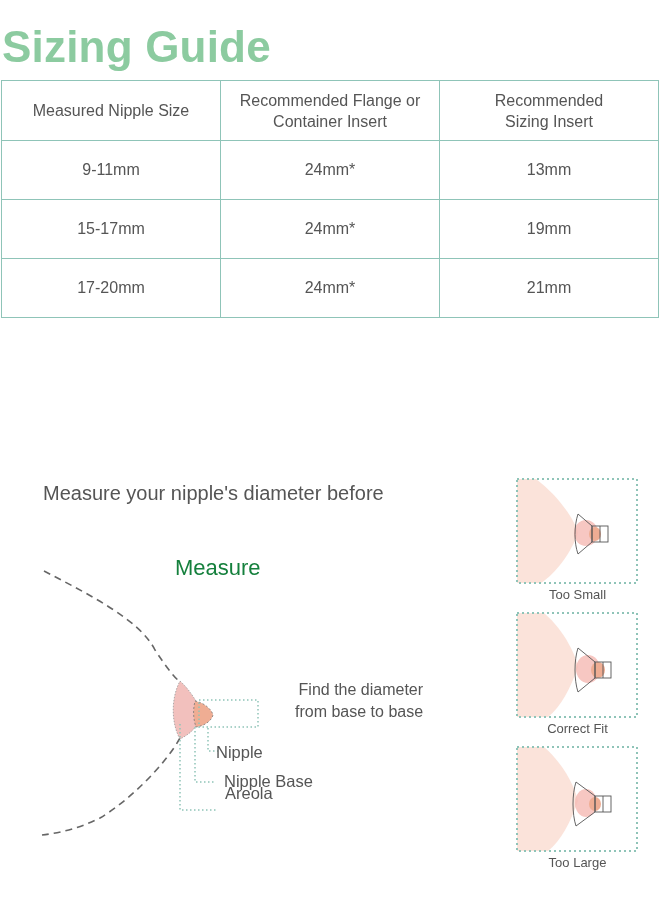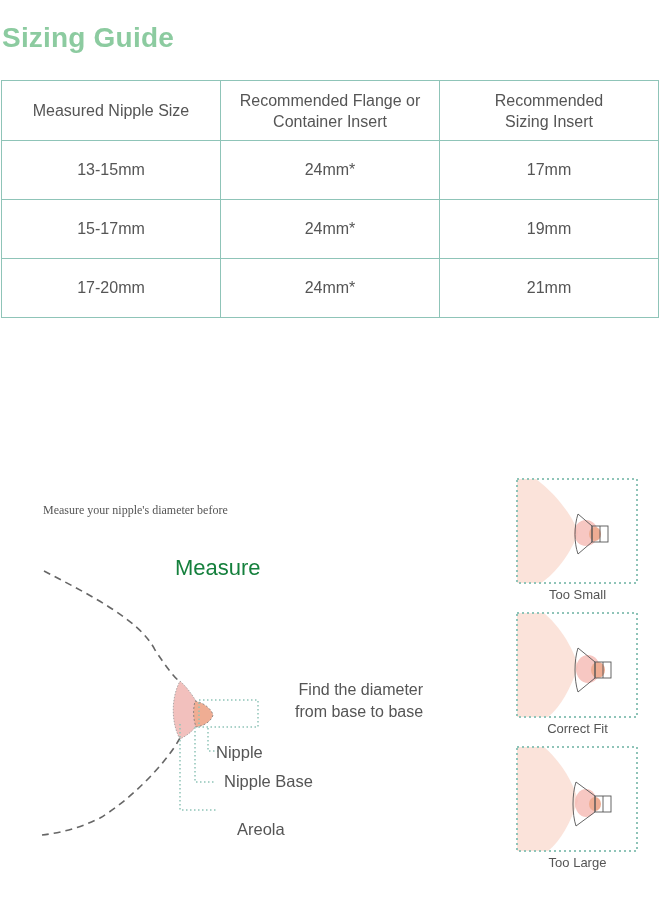--- a/index.html
+++ b/index.html
@@ -1,27 +1,27 @@
 <!DOCTYPE html>
 <html><head>
 <meta charset="utf-8">
 <style>
   html, body { margin: 0; padding: 0; background: #ffffff; }
   body { width: 660px; height: 900px; position: relative; overflow: hidden;
          font-family: "Liberation Sans", sans-serif; color: #555555; }
   .title { position: absolute; left: 2px; top: 22px; margin: 0;
-           font-size: 28px; font-weight: bold; color: #8ccba0; letter-spacing: 0.2px; }
+           font-size: 44px; font-weight: bold; color: #8ccba0; letter-spacing: 0.2px; }
   table.guide { position: absolute; left: 1px; top: 80px; width: 657px;
                 border-collapse: collapse; table-layout: fixed; }
   table.guide td, table.guide th { border: 1.5px solid #8fc4b8; text-align: center;
                 font-weight: normal; color: #555555; font-size: 16px; padding: 0; }
   table.guide th { height: 59px; line-height: 21px; }
   table.guide td { height: 58px; }
   .col1 { width: 219px; } .col2 { width: 219px; } .col3 { width: 219px; }
-  .intro { position: absolute; left: 43px; top: 500px; font-size: 12px; line-height: 21px; color: #555; font-family: Liberation Serif, serif; }
+  .intro { position: absolute; left: 43px; top: 483px; font-size: 20px; line-height: 21px; color: #555; }
   .measure-title { position: absolute; left: 175px; top: 555px; font-size: 22px; color: #15803d; }
   .diagram { position: absolute; left: 0; top: 540px; }
   .find-text { position: absolute; left: 295px; top: 679px; font-size: 16px; line-height: 21.5px; color: #555; text-align: right; }
   .lbl { position: absolute; font-size: 16.5px; color: #555; }
   .fit-box { position: absolute; left: 516px; width: 122px; height: 106px; }
   .fit-label { position: absolute; left: 505px; width: 145px; text-align: center; font-size: 13px; color: #555; }
 </style>
 </head>
 <body>
 
@@ -43,23 +43,23 @@
         <span>Container Insert</span>
       </th>
       <th>
         <span>Recommended</span><br>
         <span>Sizing Insert</span>
       </th>
     </tr>
   </thead>
   <tbody>
     <tr>
-      <td>13-15mm</td>
+      <td>9-11mm</td>
       <td>24mm*</td>
-      <td>17mm</td>
+      <td>13mm</td>
     </tr>
     <tr>
       <td>15-17mm</td>
       <td>24mm*</td>
       <td>19mm</td>
     </tr>
     <tr>
       <td>17-20mm</td>
       <td>24mm*</td>
       <td>21mm</td>
@@ -84,21 +84,21 @@
 
   <rect x="199" y="700" width="59" height="27" fill="none" stroke="#8fc4b8" stroke-width="1.5" stroke-dasharray="1.5 2.5"></rect>
 
   <polyline points="208,728 208,751 218,751" fill="none" stroke="#8fc4b8" stroke-width="1.5" stroke-dasharray="1.5 2.5"></polyline>
   <polyline points="195,727 195,782 216,782" fill="none" stroke="#8fc4b8" stroke-width="1.5" stroke-dasharray="1.5 2.5"></polyline>
   <polyline points="180,724 180,810 217,810" fill="none" stroke="#8fc4b8" stroke-width="1.5" stroke-dasharray="1.5 2.5"></polyline>
 </svg>
 
 <div class="lbl" style="left:216px; top:743px;">Nipple</div>
 <div class="lbl" style="left:224px; top:772px;">Nipple Base</div>
-<div class="lbl" style="left:225px; top:820px;margin-left:12px;">Areola</div>
+<div class="lbl" style="left:225px; top:784px;">Areola</div>
 
 <div class="find-text">
   <div>Find the diameter</div>
   <div>from base to base</div>
 </div>
 
 <svg class="fit-box" style="top:478px;" viewBox="0 0 122 106" xmlns="http://www.w3.org/2000/svg">
   <path d="M1 1 L20 1 C 45 20, 60 45, 62 55 C 55 75, 40 95, 25 105 L1 105 Z" fill="#fbe3da"></path>
   <ellipse cx="70" cy="55" rx="12" ry="13" fill="#f5b9b3" opacity="0.8"></ellipse>
   <ellipse cx="79" cy="56" rx="6" ry="7" fill="#efad93"></ellipse>

